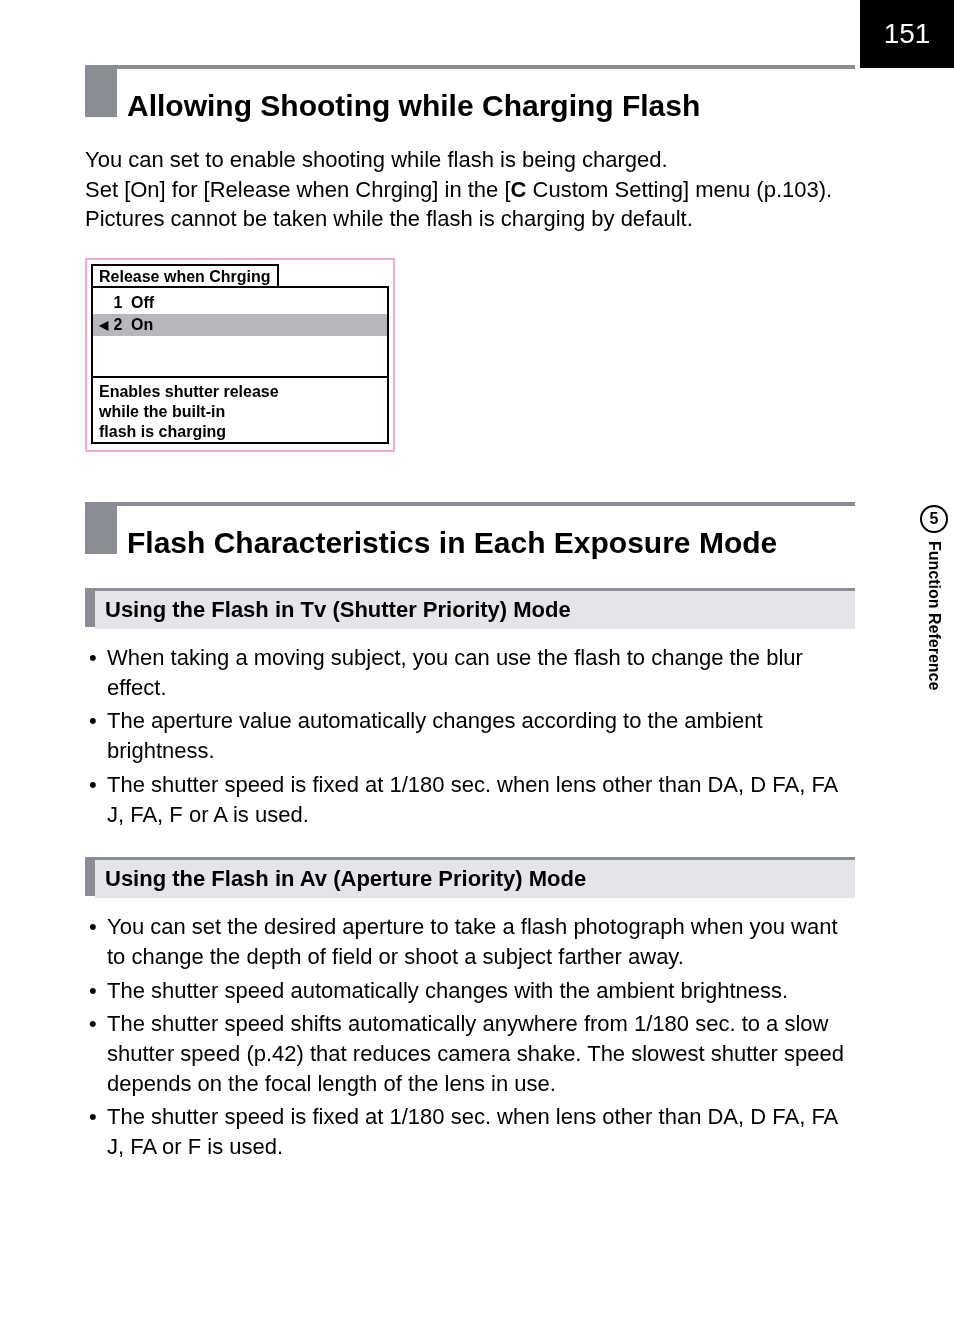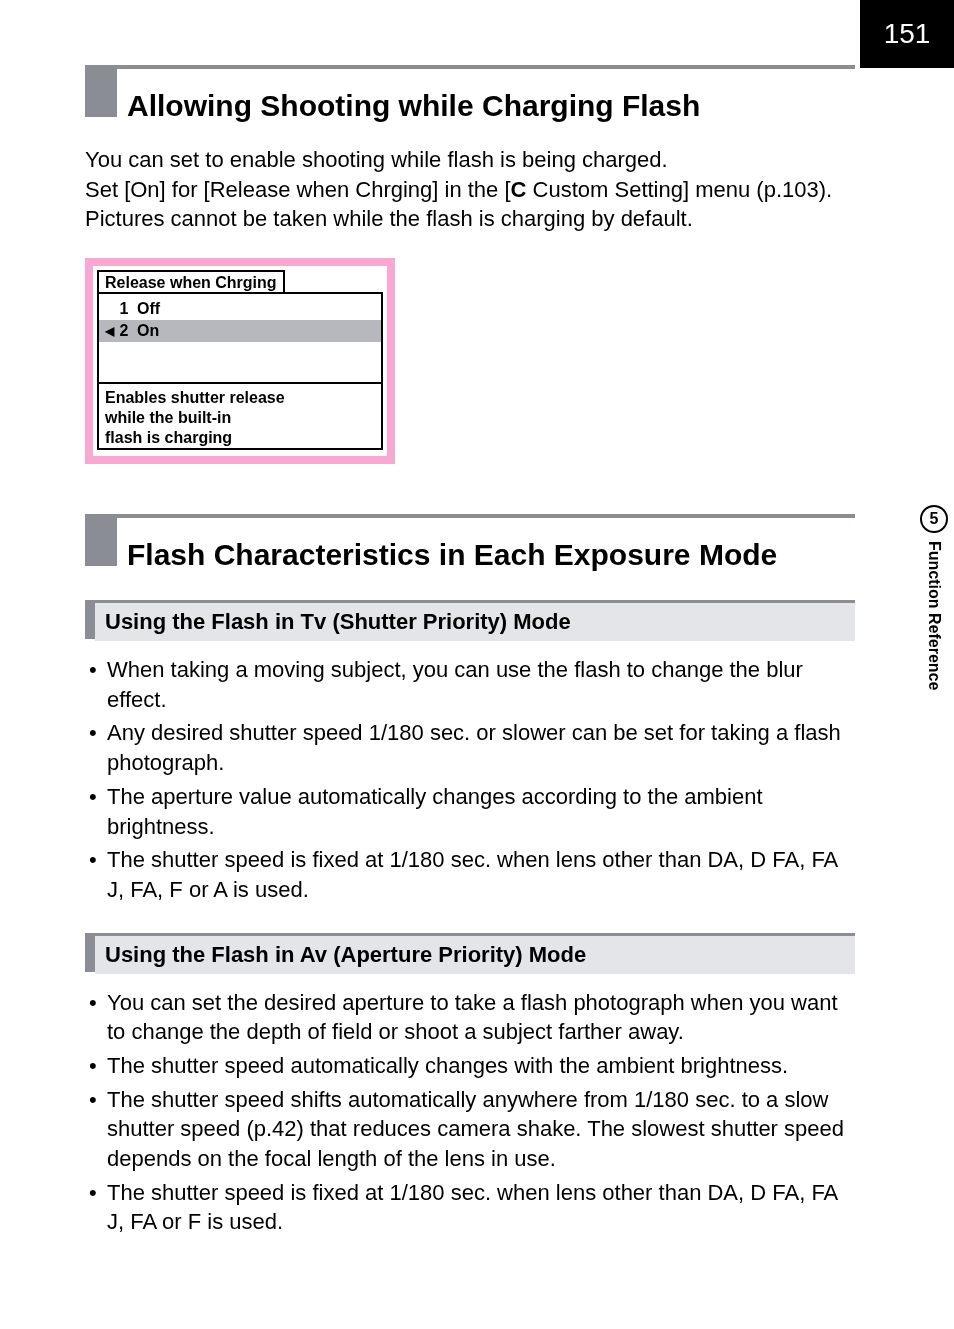--- a/index.html
+++ b/index.html
@@ -8,21 +8,21 @@
   .content { position: absolute; left: 85px; top: 30px; width: 770px; }
   .page-number-block { position: absolute; top: 0; right: 0; width: 94px; height: 68px; background: #000; color: #fff; display: flex; align-items: center; justify-content: center; font-size: 28px; }
   .side-tab { position: absolute; right: 0; top: 505px; width: 40px; }
   .side-circle { width: 28px; height: 28px; border: 2px solid #000; border-radius: 50%; margin: 0 auto 8px auto; display: flex; align-items: center; justify-content: center; font-size: 16px; font-weight: bold; }
   .side-label { writing-mode: vertical-rl; font-size: 16px; font-weight: bold; text-align: left; margin: 0 auto; }
   .h1-block { margin-top: 35px; border-top: 4px solid #8a8d94; }
   .h1-inner { display: flex; align-items: stretch; }
   .h1-bar { width: 32px; background: #8a8d94; height: 48px; margin-right: 10px; }
   .h1-text { font-size: 30px; font-weight: bold; padding-top: 20px; }
   .para { font-size: 22px; line-height: 1.35; margin-top: 22px; }
-  .menu-box { margin-top: 24px; border: 8px solid #f9a8d4; width: 310px; padding: 4px 4px 6px 4px; font-size: 16px; font-weight: bold; }
+  .menu-box { margin-top: 24px; border: 2px solid #f9a8d4; width: 310px; padding: 4px 4px 6px 4px; font-size: 16px; font-weight: bold; }
   .menu-tab { display: inline-block; border: 2px solid #000; border-bottom: none; padding: 2px 6px 0 6px; margin-bottom: -2px; background: #fff; position: relative; z-index: 2; }
   .menu-body { border: 2px solid #000; border-top: 2px solid #000; padding: 4px 0 0 0; }
   .menu-row { display: flex; align-items: center; padding: 2px 6px; }
   .menu-row.selected { background: #b6b8bd; }
   .menu-row .tri { width: 10px; font-size: 12px; }
   .menu-row .num { width: 18px; text-align: center; }
   .menu-row .label { padding-left: 4px; text-align: center; }
   .menu-spacer { height: 40px; }
   .menu-desc { border-top: 2px solid #000; padding: 4px 6px 0 6px; line-height: 1.25; }
   .h2-block { margin-top: 28px; border-top: 3px solid #8a8d94; display: flex; align-items: stretch; }
@@ -90,21 +90,20 @@
 
     <div class="h2-block">
       <div class="h2-bar"></div>
       <div class="h2-text">
         <span>Using the Flash in </span><span class="tv">Tv</span><span> (Shutter Priority) Mode</span>
       </div>
     </div>
 
     <ul class="bullets">
       <li>When taking a moving subject, you can use the flash to change the blur effect.</li>
-      <li>Any desired shutter speed 1/180 sec. or slower can be set for taking a flash photograph.</li>
       <li>The aperture value automatically changes according to the ambient brightness.</li>
       <li>The shutter speed is fixed at 1/180 sec. when lens other than DA, D FA, FA J, FA, F or A is used.</li>
     </ul>
 
     <div class="h2-block">
       <div class="h2-bar"></div>
       <div class="h2-text">Using the Flash in Av (Aperture Priority) Mode</div>
     </div>
 
     <ul class="bullets">

